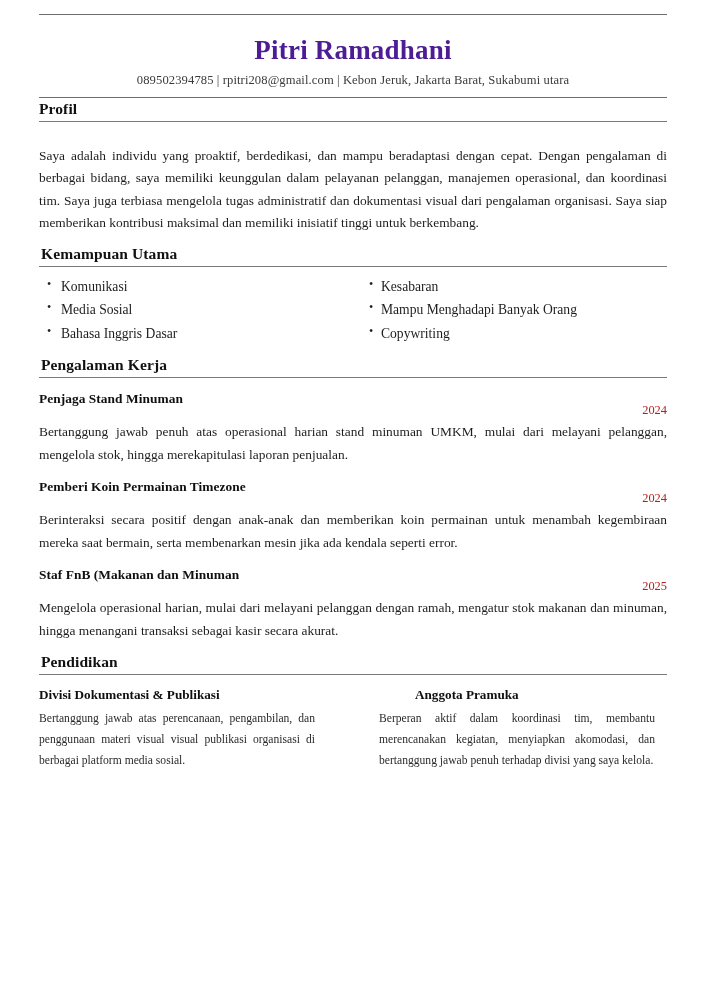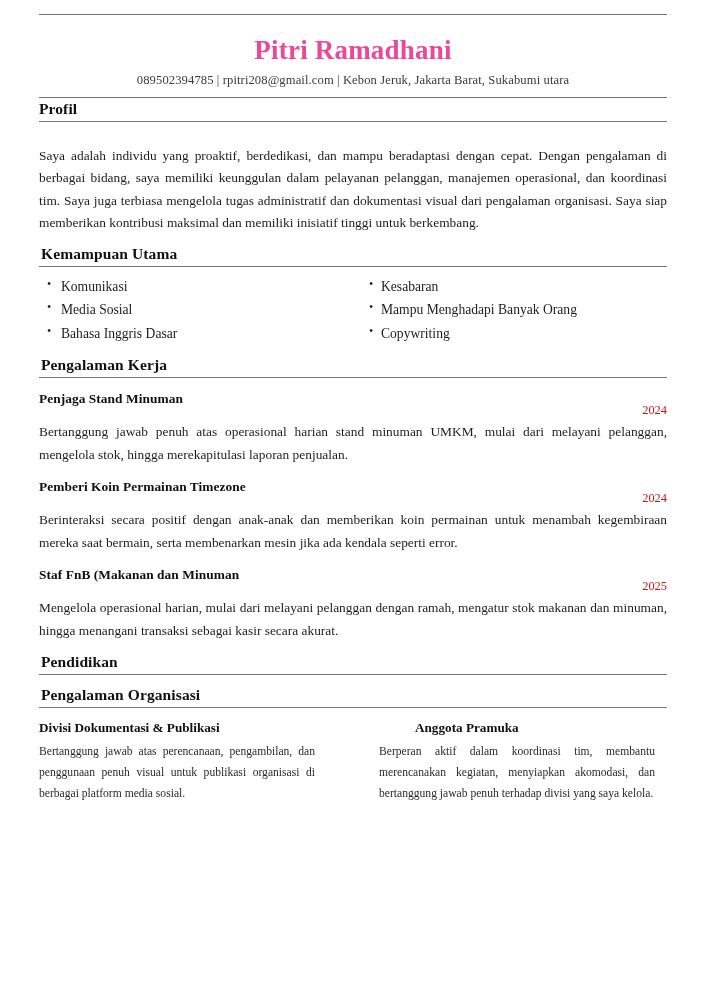--- a/index.html
+++ b/index.html
@@ -41,21 +41,21 @@
   
   .top-rule { margin-top: 14px; }
 
   .name {
     text-align: center;
     font-size: 27px;
     font-weight: bold;
     letter-spacing: .2px;
     margin-top: 20px;
     line-height: 1.15;
-    color: #ec4899;
+    color: #4c1d95;
   }
 
   .contact {
     text-align: center;
     font-size: 12.6px;
     color: #3a3a3a;
     margin-top: 7px;
     letter-spacing: .1px;
   }
 
@@ -259,29 +259,25 @@
       <div class="job-desc">Mengelola operasional harian, mulai dari melayani pelanggan dengan ramah, mengatur stok makanan dan minuman, hingga menangani transaksi sebagai kasir secara akurat.</div>
     </div>
 
   </div>
 
   <div class="section-head-wrap">
     <div class="section-title indent">Pendidikan</div>
     <div class="rule-thin"></div>
   </div>
 
-  <div class="section-head-wrap">
-    <div class="section-title indent">Pengalaman Organisasi</div>
-    <div class="rule-thin"></div>
-  </div>
   <div class="content">
     <div class="org">
       <div class="org-col left">
         <div class="org-title">Divisi Dokumentasi &amp; Publikasi</div>
-        <div class="org-desc">Bertanggung jawab atas perencanaan, pengambilan, dan penggunaan penuh visual untuk publikasi organisasi di berbagai platform media sosial.</div>
+        <div class="org-desc">Bertanggung jawab atas perencanaan, pengambilan, dan penggunaan materi visual visual publikasi organisasi di berbagai platform media sosial.</div>
       </div>
       <div class="org-col right">
         <div class="org-title">Anggota Pramuka</div>
         <div class="org-desc">Berperan aktif dalam koordinasi tim, membantu merencanakan kegiatan, menyiapkan akomodasi, dan bertanggung jawab penuh terhadap divisi yang saya kelola.</div>
       </div>
     </div>
   </div>
 
 </div>
 

